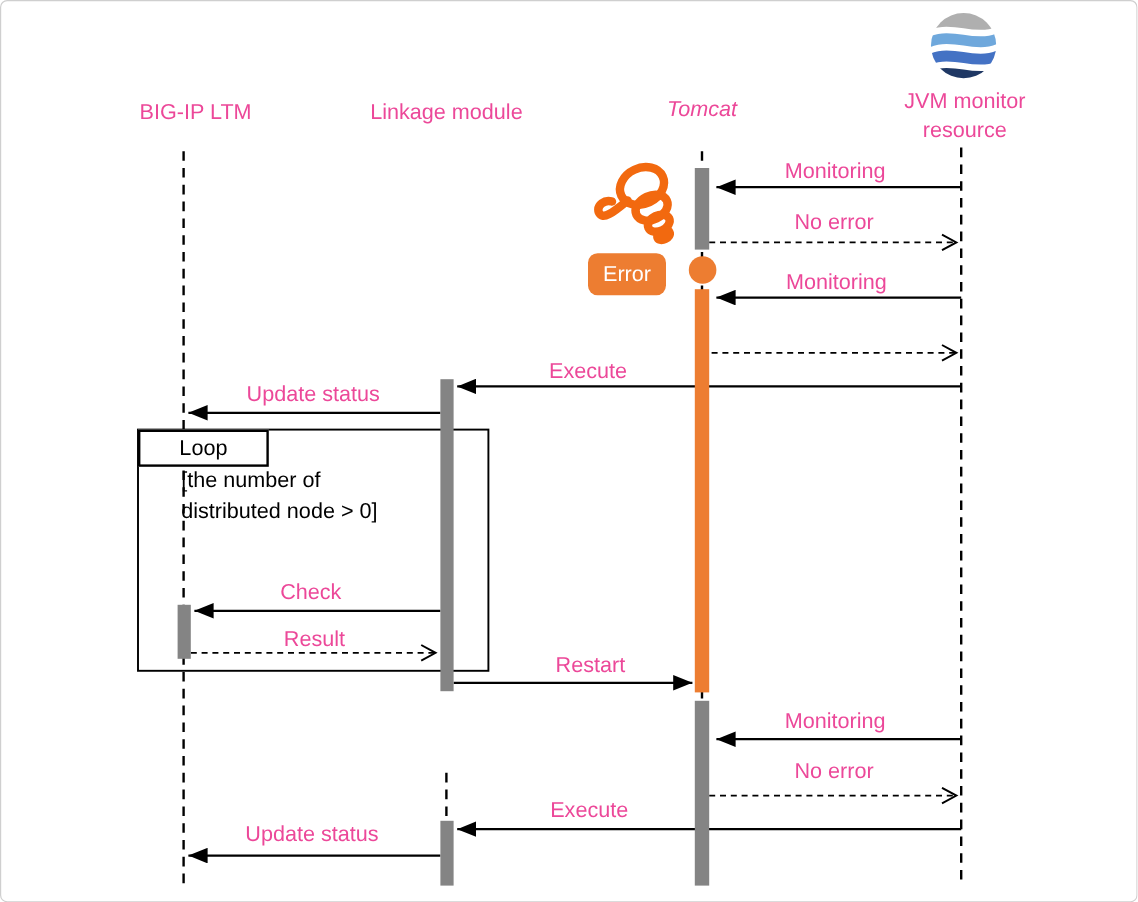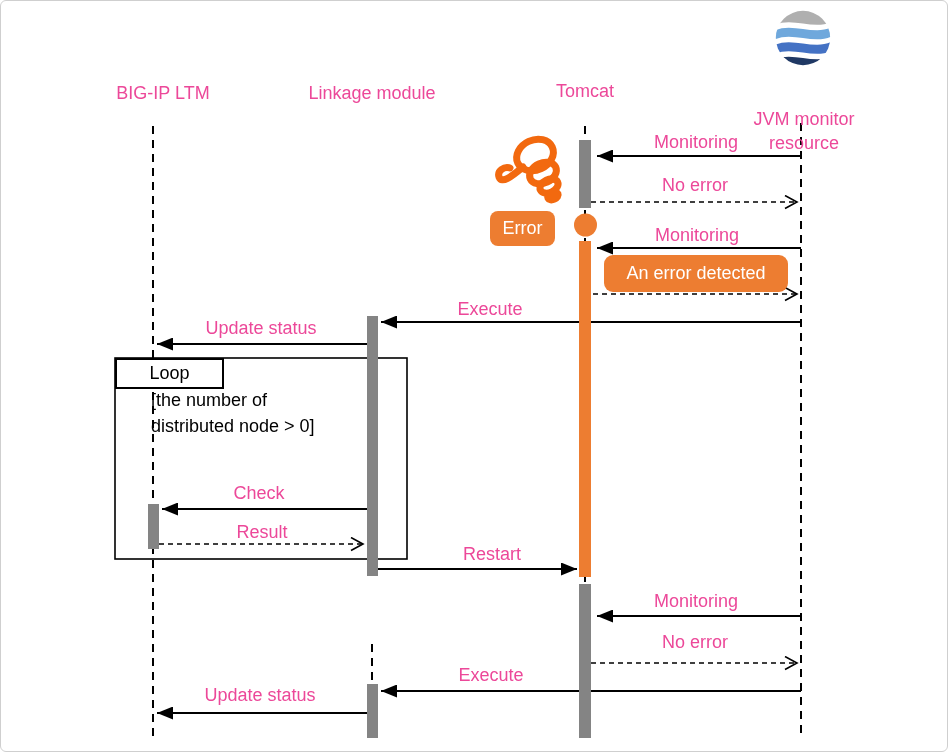--- a/index.html
+++ b/index.html
@@ -7,21 +7,21 @@
     position:relative;width:948px;height:752px;background:#fff;
     border:1px solid #cfcfcf;border-radius:6px;box-sizing:border-box;
     font-family:"Liberation Sans",sans-serif;overflow:hidden;
   }
   .layer{position:absolute;left:0;top:0;}
   .lbl{
     position:absolute;font-size:18px;color:#ec4899;white-space:nowrap;
     transform:translateX(-50%);line-height:20px;
   }
   .actor{font-size:18px;}
-  .jvm-label{text-align:center;line-height:24px;margin-top:35px;}
+  .jvm-label{text-align:center;line-height:24px;}
   .badge{
     position:absolute;background:#ED7D31;color:#fff;
     display:flex;align-items:center;justify-content:center;
     font-size:18px;white-space:nowrap;
   }
   .badge.error{left:489px;top:210px;width:65px;height:35px;border-radius:8px;}
   .badge.detected{left:603px;top:254px;width:184px;height:37px;border-radius:9px;}
   .loop-title{
     position:absolute;left:114px;top:357px;width:109px;height:31px;
     background:#fff;border:2px solid #000;box-sizing:border-box;
@@ -96,21 +96,21 @@
         <ellipse cx="48" cy="40" rx="14" ry="10" transform="rotate(-25 48 40)"></ellipse>
         <ellipse cx="54" cy="53" rx="9.5" ry="6.5" transform="rotate(-25 54 53)"></ellipse>
         <ellipse cx="58" cy="63" rx="5.5" ry="3.5" transform="rotate(-25 58 63)"></ellipse>
         <path d="M28,34 C16,44 7,51 4,44 C2,38 9,33 15,35"></path>
       </g>
     </svg>
   </svg>
 
   <div class="lbl actor" style="left:162px;top:82px;">BIG-IP LTM</div>
   <div class="lbl actor" style="left:371px;top:82px;">Linkage module</div>
-  <div class="lbl actor" style="left:584px;top:80px;">Tomcat</div>
+  <div class="lbl actor" style="left:584px;top:80px;font-style:italic;">Tomcat</div>
   <div class="lbl actor jvm-label" style="left:803px;top:71px;">
     <span style="display:block;">JVM monitor</span>
     <span style="display:block;">resource</span>
   </div>
 
   <div class="lbl" style="left:695px;top:131px;">Monitoring</div>
   <div class="lbl" style="left:694px;top:174px;">No error</div>
   <div class="lbl" style="left:696px;top:224px;">Monitoring</div>
   <div class="lbl" style="left:489px;top:298px;">Execute</div>
   <div class="lbl" style="left:260px;top:317px;">Update status</div>
@@ -122,15 +122,14 @@
   <div class="lbl" style="left:490px;top:664px;">Execute</div>
   <div class="lbl" style="left:259px;top:684px;">Update status</div>
 
   <div class="loop-title">Loop</div>
   <div class="guard noshift">
     <span>[the number of</span>
     <span>distributed node &gt; 0]</span>
   </div>
 
   <div class="badge error">Error</div>
-  <div class="badge detected">An error detected</div>
 
 </div>
 
 </body></html>

